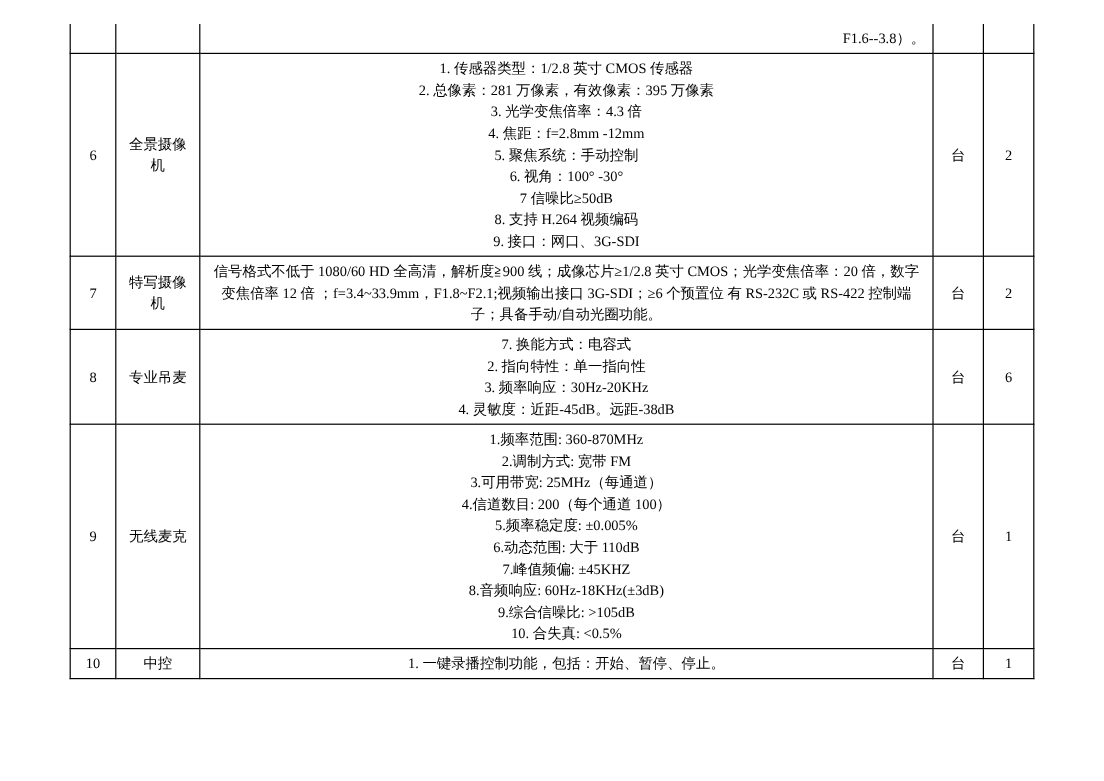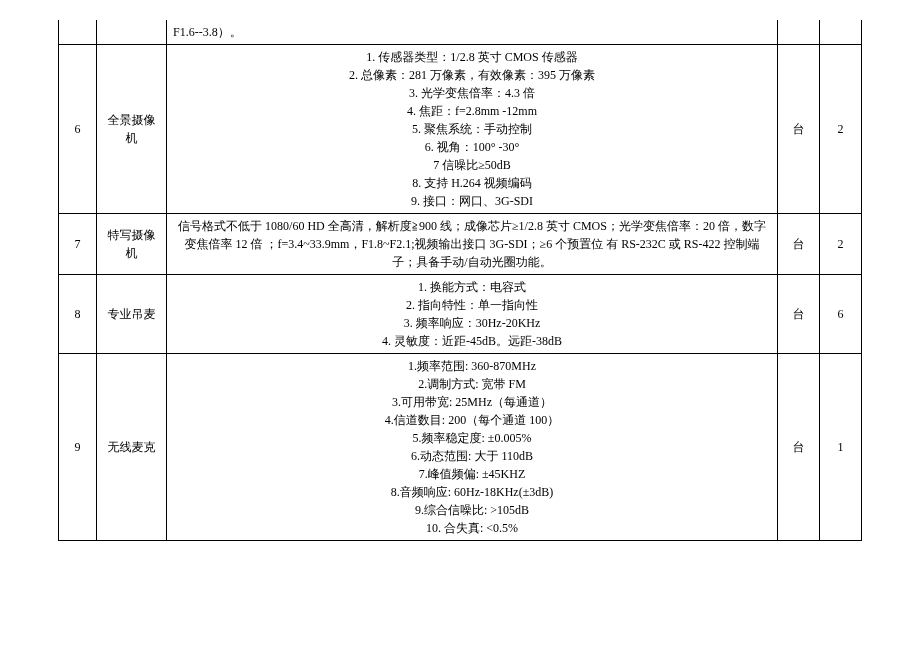--- a/index.html
+++ b/index.html
@@ -45,21 +45,21 @@
       <col class="col-num">
       <col class="col-name">
       <col class="col-spec">
       <col class="col-unit">
       <col class="col-qty">
     </colgroup>
     <tbody id="tbody">
         <tr class="no-top">
           <td class="col-num"></td>
           <td class="col-name"></td>
-          <td class="col-spec" style="text-align: left;">
+          <td class="col-spec" style="text-align: right;">
             <span class="spec-line">F1.6--3.8）。</span>
           </td>
           <td class="col-unit"></td>
           <td class="col-qty"></td>
         </tr>
         <tr>
           <td class="col-num">6</td>
           <td class="col-name">全景摄像机</td>
           <td class="col-spec">
             <span class="spec-line">1. 传感器类型：1/2.8 英寸 CMOS 传感器</span>
@@ -81,21 +81,21 @@
           <td class="col-spec">
             <span class="spec-line">信号格式不低于 1080/60 HD 全高清，解析度≧900 线；成像芯片≥1/2.8 英寸 CMOS；光学变焦倍率：20 倍，数字变焦倍率 12 倍 ；f=3.4~33.9mm，F1.8~F2.1;视频输出接口 3G-SDI；≥6 个预置位 有 RS-232C 或 RS-422 控制端子；具备手动/自动光圈功能。</span>
           </td>
           <td class="col-unit">台</td>
           <td class="col-qty">2</td>
         </tr>
         <tr>
           <td class="col-num">8</td>
           <td class="col-name">专业吊麦</td>
           <td class="col-spec">
-            <span class="spec-line">1. 换能方式：电容式</span>
+            <span class="spec-line">7. 换能方式：电容式</span>
             <span class="spec-line">2. 指向特性：单一指向性</span>
             <span class="spec-line">3. 频率响应：30Hz-20KHz</span>
             <span class="spec-line">4. 灵敏度：近距-45dB。远距-38dB</span>
           </td>
           <td class="col-unit">台</td>
           <td class="col-qty">6</td>
         </tr>
         <tr>
           <td class="col-num">9</td>
           <td class="col-name">无线麦克</td>
@@ -107,15 +107,24 @@
             <span class="spec-line">5.频率稳定度: ±0.005%</span>
             <span class="spec-line">6.动态范围: 大于 110dB</span>
             <span class="spec-line">7.峰值频偏: ±45KHZ</span>
             <span class="spec-line">8.音频响应: 60Hz-18KHz(±3dB)</span>
             <span class="spec-line">9.综合信噪比: &gt;105dB</span>
             <span class="spec-line">10.  合失真: &lt;0.5%</span>
           </td>
           <td class="col-unit">台</td>
           <td class="col-qty">1</td>
         </tr>
+        <tr>
+          <td class="col-num">10</td>
+          <td class="col-name">中控</td>
+          <td class="col-spec">
+            <span class="spec-line">1.    一键录播控制功能，包括：开始、暂停、停止。</span>
+          </td>
+          <td class="col-unit">台</td>
+          <td class="col-qty">1</td>
+        </tr>
       </tbody>
   </table>
 </div>
 
 </body></html>

